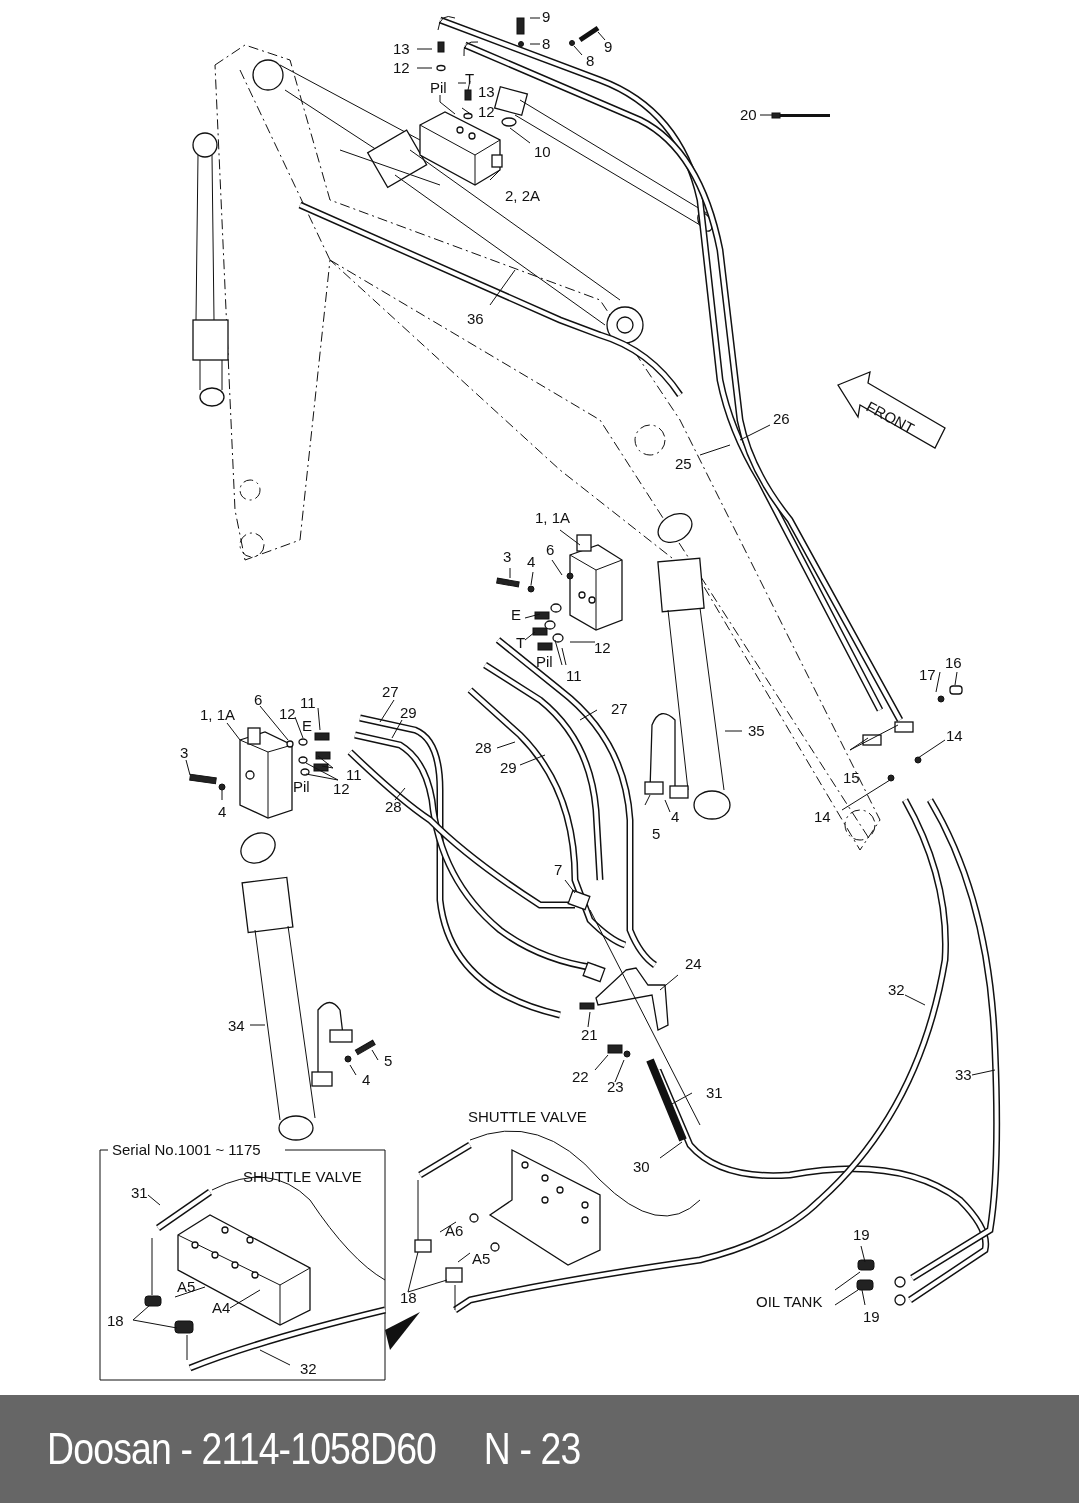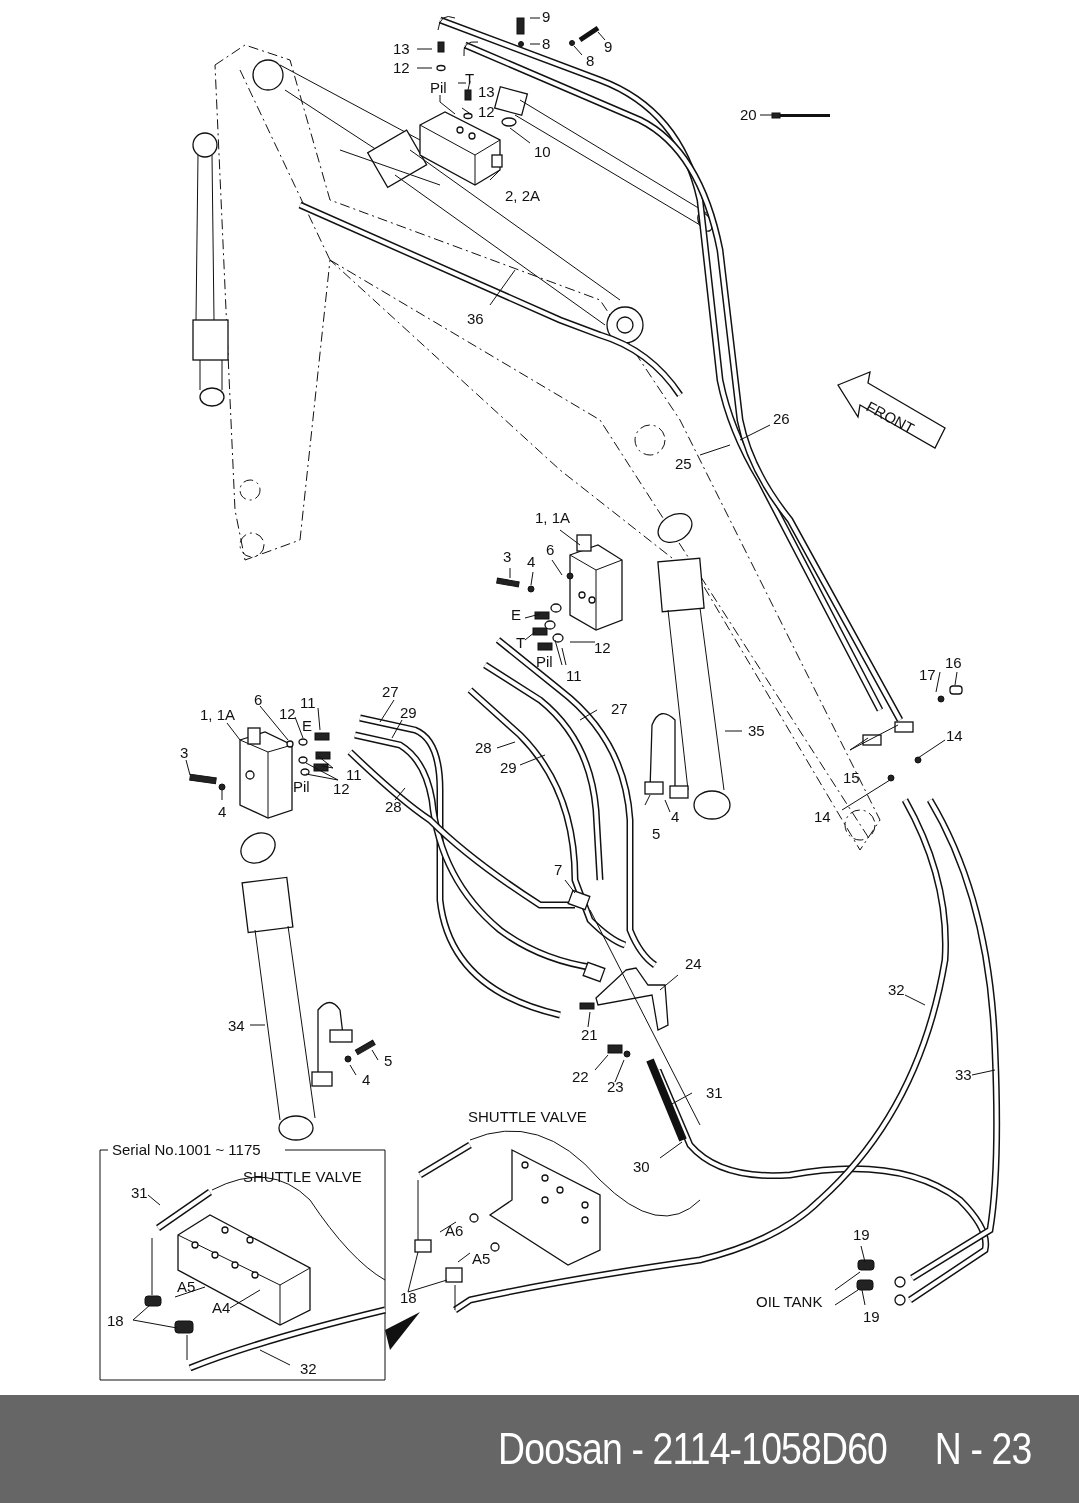--- a/index.html
+++ b/index.html
@@ -7,21 +7,21 @@
   #stage { position:absolute; left:0; top:0; width:1079px; height:1395px; }
   #stage svg { position:absolute; left:0; top:0; }
   .lbl { font-family:"Liberation Sans", sans-serif; font-size:15px; fill:#111; }
   .ln { stroke:#111; stroke-width:1; fill:none; }
   .hose { stroke:#111; stroke-width:1.3; fill:none; }
   .hose-in { stroke:#fff; stroke-width:4; fill:none; }
   .hose-out { stroke:#111; stroke-width:7; fill:none; }
   .dash { stroke:#111; stroke-width:1; fill:none; stroke-dasharray:10 4 2 4; }
   .part { stroke:#111; stroke-width:1.3; fill:#fff; }
   .dark { fill:#222; stroke:#111; }
-  #footer { position:absolute; left:0; top:1395px; width:1079px; height:108px; background:#666666; display:flex; align-items:center; justify-content:flex-end; }
+  #footer { position:absolute; left:0; top:1395px; width:1079px; height:108px; background:#666666; display:flex; align-items:center; justify-content:flex-start; }
   #footer-text { color:#ffffff; font-family:"Liberation Sans", sans-serif; font-size:44px; letter-spacing:-1px; white-space:pre; transform:scaleX(0.85); }
 </style>
 </head>
 <body>
 
 <div id="stage">
 <svg width="1079" height="1395" viewBox="0 0 1079 1395">
 
   <g>
     <path class="dash" d="M215,65 L245,45 L290,60 L330,200 L600,300 L680,420 L880,820 L860,850 L700,580 L560,470 L330,260 L300,540 L245,560 L235,510 L215,65 Z"></path>

